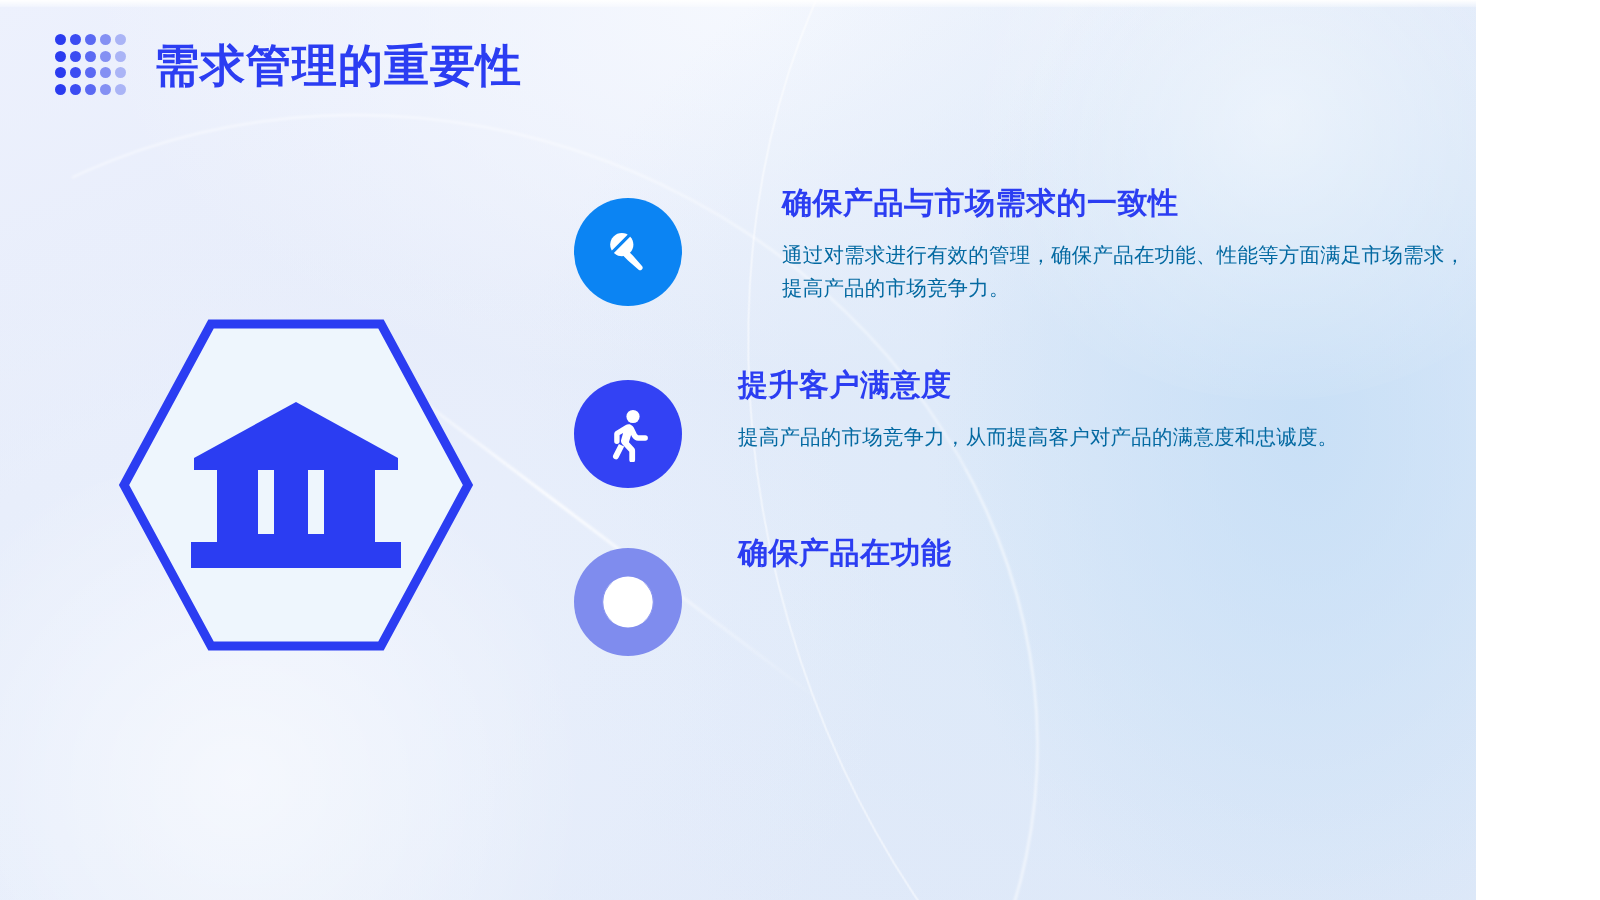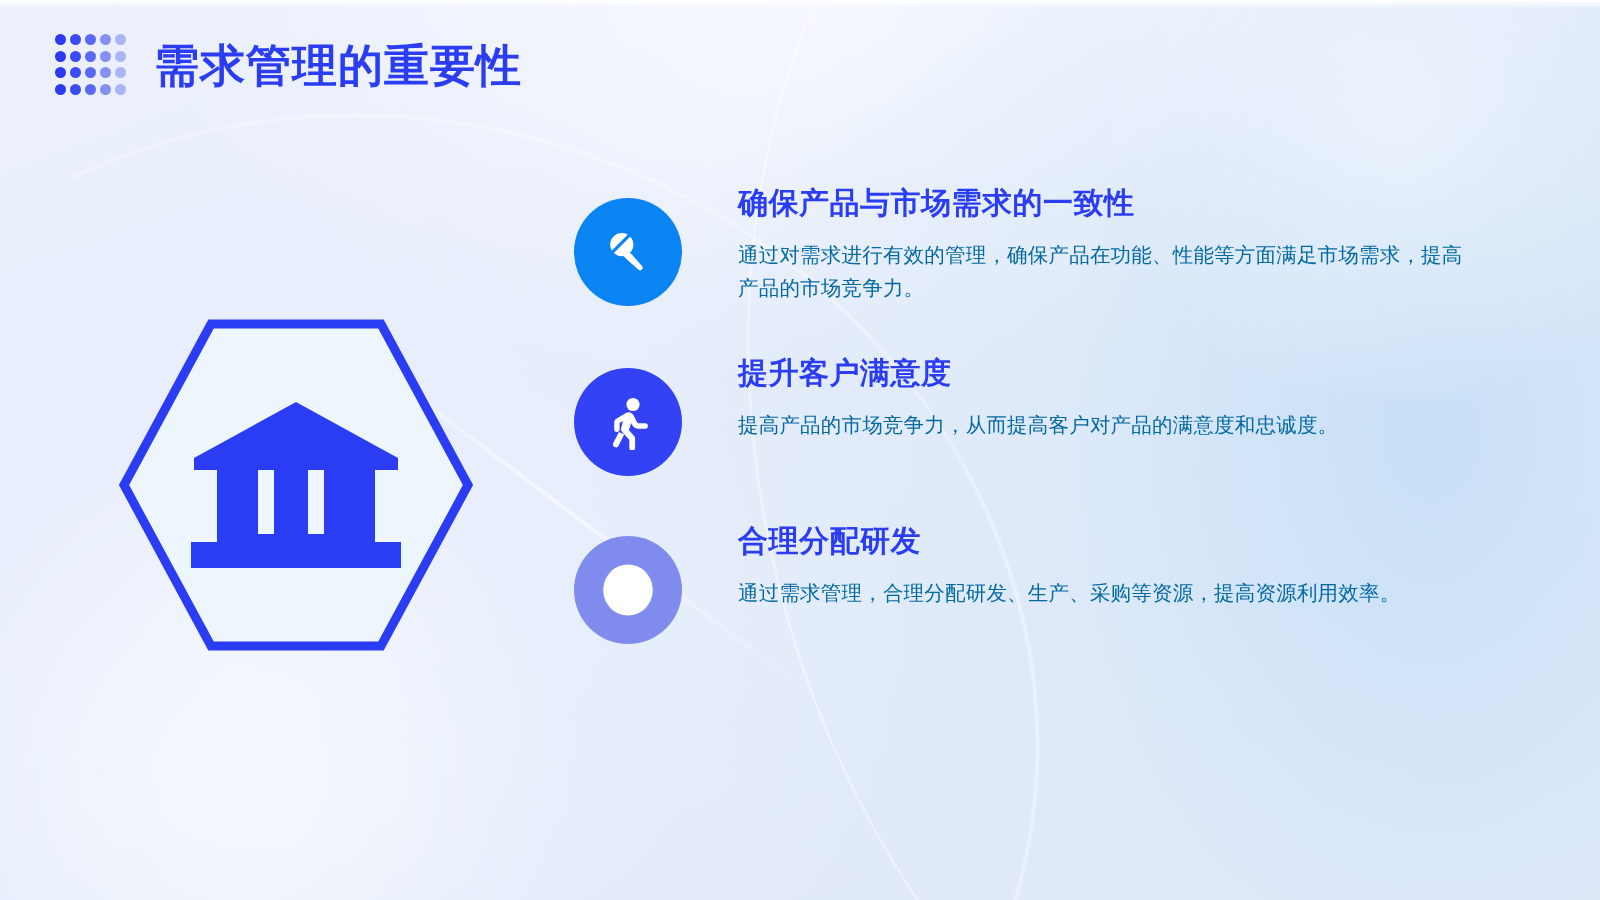--- a/index.html
+++ b/index.html
@@ -2,21 +2,21 @@
 <html><head>
 <meta charset="utf-8">
 <style>
   html, body {
     margin: 0;
     padding: 0;
     background: #ffffff;
   }
   #slide {
     position: relative;
-    width: 1600px;
+    width: 1476px;
     height: 900px;
     overflow: hidden;
     font-family: "Liberation Sans", "DejaVu Sans", sans-serif;
     background: #e9eefb;
   }
 
   
   .bg-base {
     position: absolute;
     inset: 0;
@@ -158,21 +158,21 @@
     margin-bottom: 16px;
   }
   .feature-desc {
     font-size: 20.5px;
     color: #0369a1;
     line-height: 1.62;
     letter-spacing: 0.2px;
   }
 
   
-  .feature.f1 { margin-bottom: 44px; }
+  .feature.f1 { margin-bottom: 56px; gap: 44px; }
   .feature.f2 { margin-bottom: 42px; }
 </style>
 </head>
 <body>
 
 <div id="slide">
 
   <div class="bg-base"></div>
   <div class="bg-right-wash"></div>
   <div class="bg-glow-lb"></div>
@@ -260,19 +260,18 @@
 
     <div class="feature f3">
       <div class="icon-circle" id="ic3" style="background: rgb(127, 140, 238);">
         <svg width="58" height="58" viewBox="0 0 58 58">
           <circle cx="29" cy="29" r="25.5" fill="#ffffff"></circle>
           <path d="M13.6 9.2a25.6 25.6 0 0 0 0 39.6 24 24 0 0 1 0-39.6z" fill="#7f8cee"></path>
           <path d="M44.4 9.2a25.6 25.6 0 0 1 0 39.6 24 24 0 0 0 0-39.6z" fill="#7f8cee"></path>
         </svg>
       </div>
       <div class="feature-text">
-        <div class="feature-title">合理分配研发</div>
-        <div class="feature-desc">通过需求管理，合理分配研发、生产、采购等资源，提高资源利用效率。</div>
+        <div class="feature-title">确保产品在功能</div>
       </div>
     </div>
 
   </div>
 </div>
 
 </body></html>

